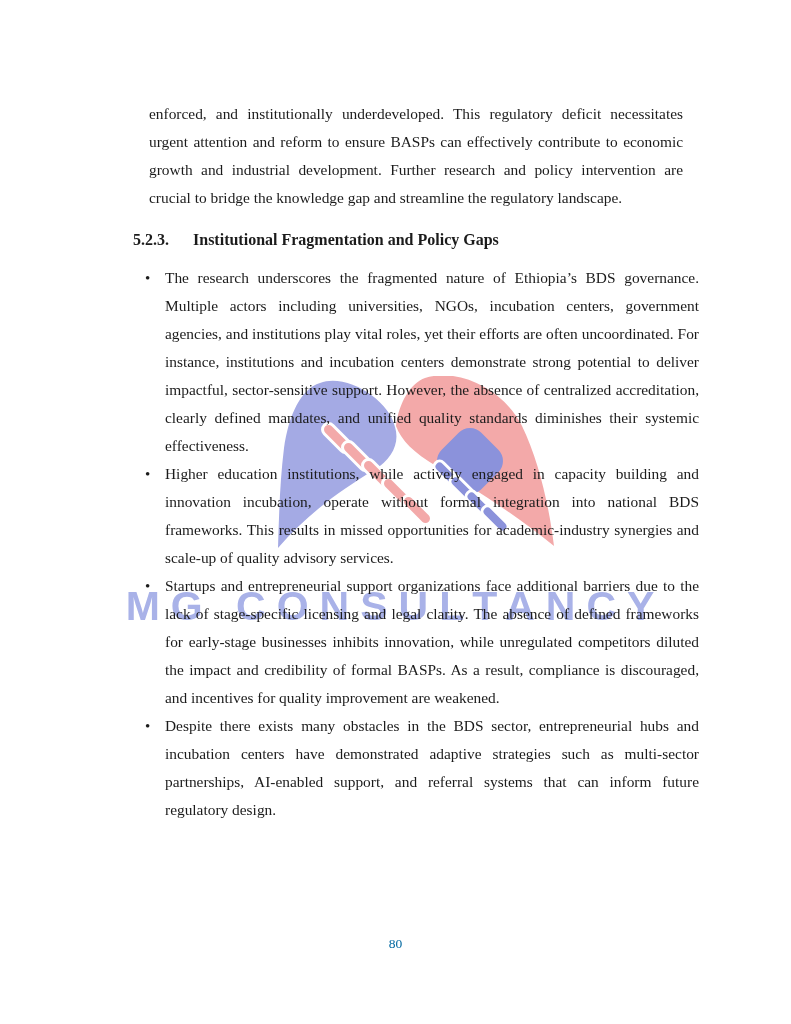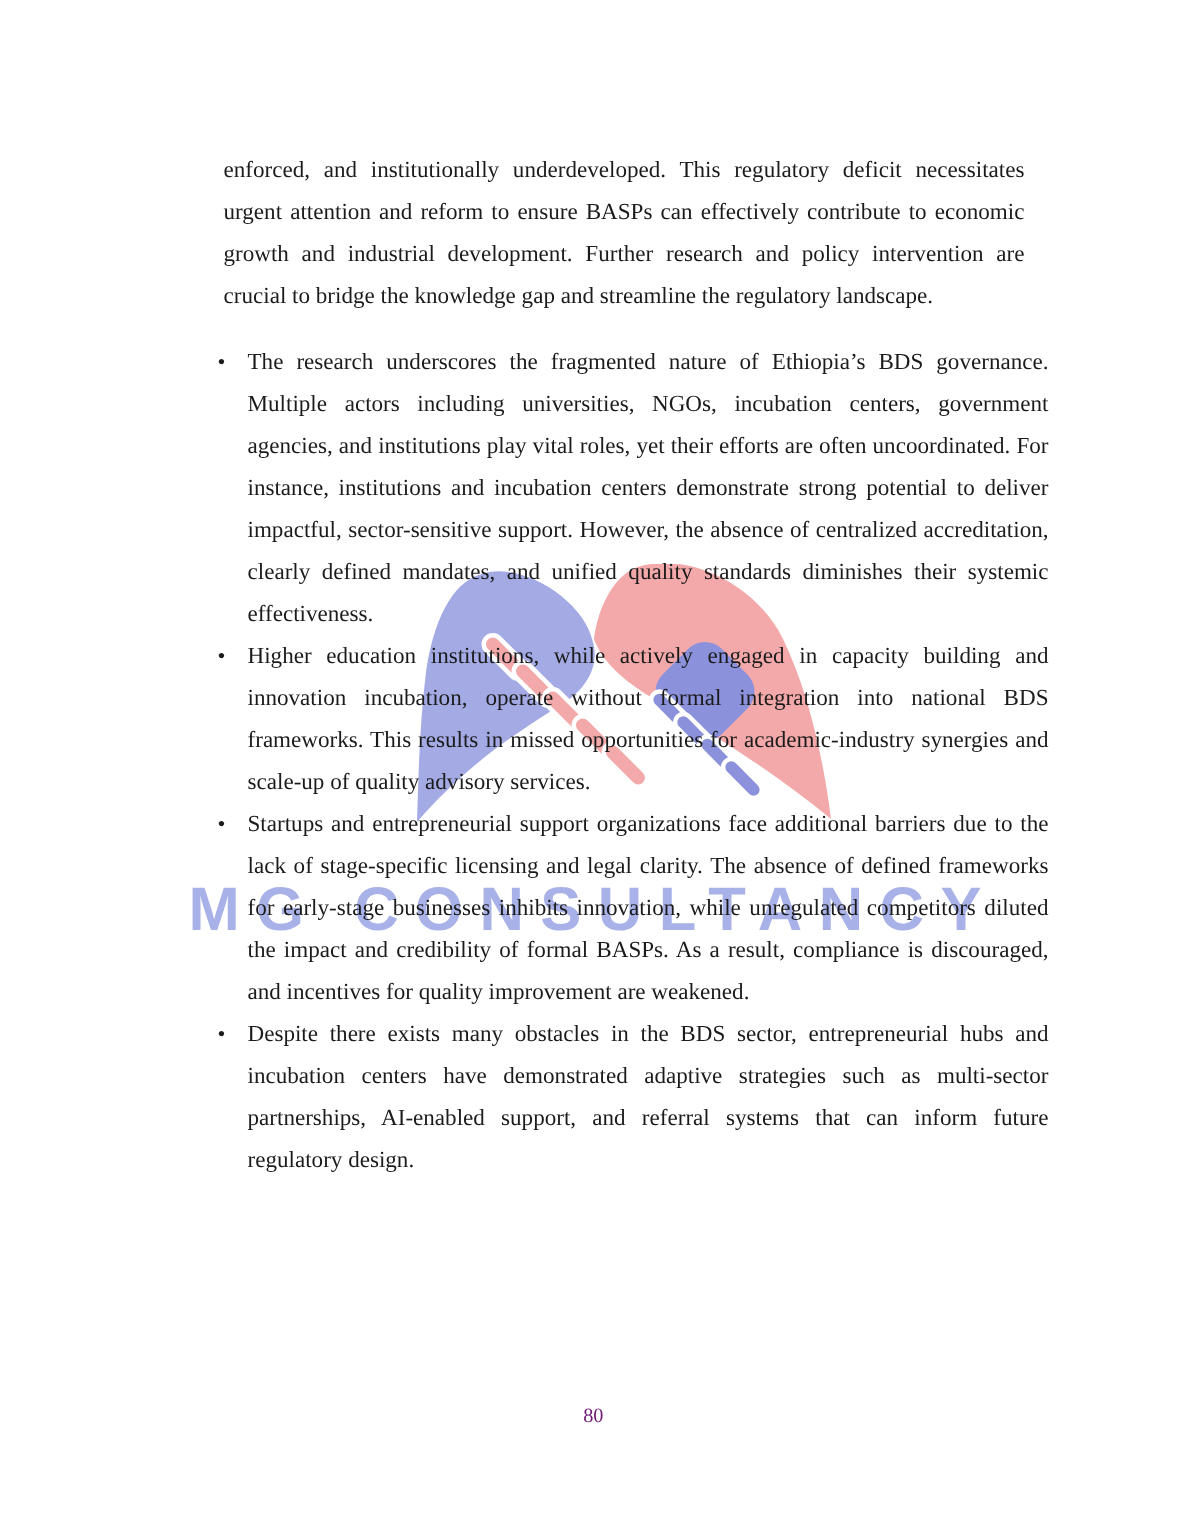--- a/index.html
+++ b/index.html
@@ -38,21 +38,21 @@
   .hnum{display:inline-block;width:60px;}
   ul.bullets{margin:0;padding:0;list-style:none;}
   ul.bullets li{position:relative;text-align:justify;margin-left:32px;}
   ul.bullets li::before{
     content:"\2022";
     position:absolute;left:-20px;top:0;
     font-size:15px;line-height:28px;
   }
   .pagenum{
     position:absolute;left:0;right:0;top:936px;z-index:1;
-    text-align:center;font-size:13.5px;color:#701a75;
+    text-align:center;font-size:13.5px;color:#0369a1;
   }
 </style>
 </head>
 <body>
 
 <div class="page">
 
   <div class="watermark">
     <svg class="wm-logo" viewBox="0 0 283 182" aria-hidden="true">
 
@@ -77,20 +77,23 @@
         <rect class="hand-blue" x="204" y="137.5" width="32" height="11" rx="5.5" transform="rotate(45 220 143)" stroke="#ffffff" stroke-width="3"></rect>
       </g>
     </svg>
     <div class="wm-text">MG CONSULTANCY</div>
   </div>
 
   <div class="content">
 
     <p class="para">enforced, and institutionally underdeveloped. This regulatory deficit necessitates urgent attention and reform to ensure BASPs can effectively contribute to economic growth and industrial development. Further research and policy intervention are crucial to bridge the knowledge gap and streamline the regulatory landscape.</p>
 
+    <div class="heading">
+      <span class="hnum">5.2.3.</span><span class="htitle">Institutional Fragmentation and Policy Gaps</span>
+    </div>
 
     <ul class="bullets">
       <li><span>The research underscores the fragmented nature of Ethiopia’s BDS governance. Multiple actors including universities, NGOs, incubation centers, government agencies, and institutions play vital roles, yet their efforts are often uncoordinated. For instance, institutions and incubation centers demonstrate strong potential to deliver impactful, sector-sensitive support. However, the absence of centralized accreditation, clearly defined mandates, and unified quality standards diminishes their systemic effectiveness.</span></li>
       <li><span>Higher education institutions, while actively engaged in capacity building and innovation incubation, operate without formal integration into national BDS frameworks. This results in missed opportunities for academic-industry synergies and scale-up of quality advisory services.</span></li>
     </ul>
 
 
     <ul class="bullets">
       <li><span>Startups and entrepreneurial support organizations face additional barriers due to the lack of stage-specific licensing and legal clarity. The absence of defined frameworks for early-stage businesses inhibits innovation, while unregulated competitors diluted the impact and credibility of formal BASPs. As a result, compliance is discouraged, and incentives for quality improvement are weakened.</span></li>
       <li><span>Despite there exists many obstacles in the BDS sector, entrepreneurial hubs and incubation centers have demonstrated adaptive strategies such as multi-sector partnerships, AI-enabled support, and referral systems that can inform future regulatory design.</span></li>

